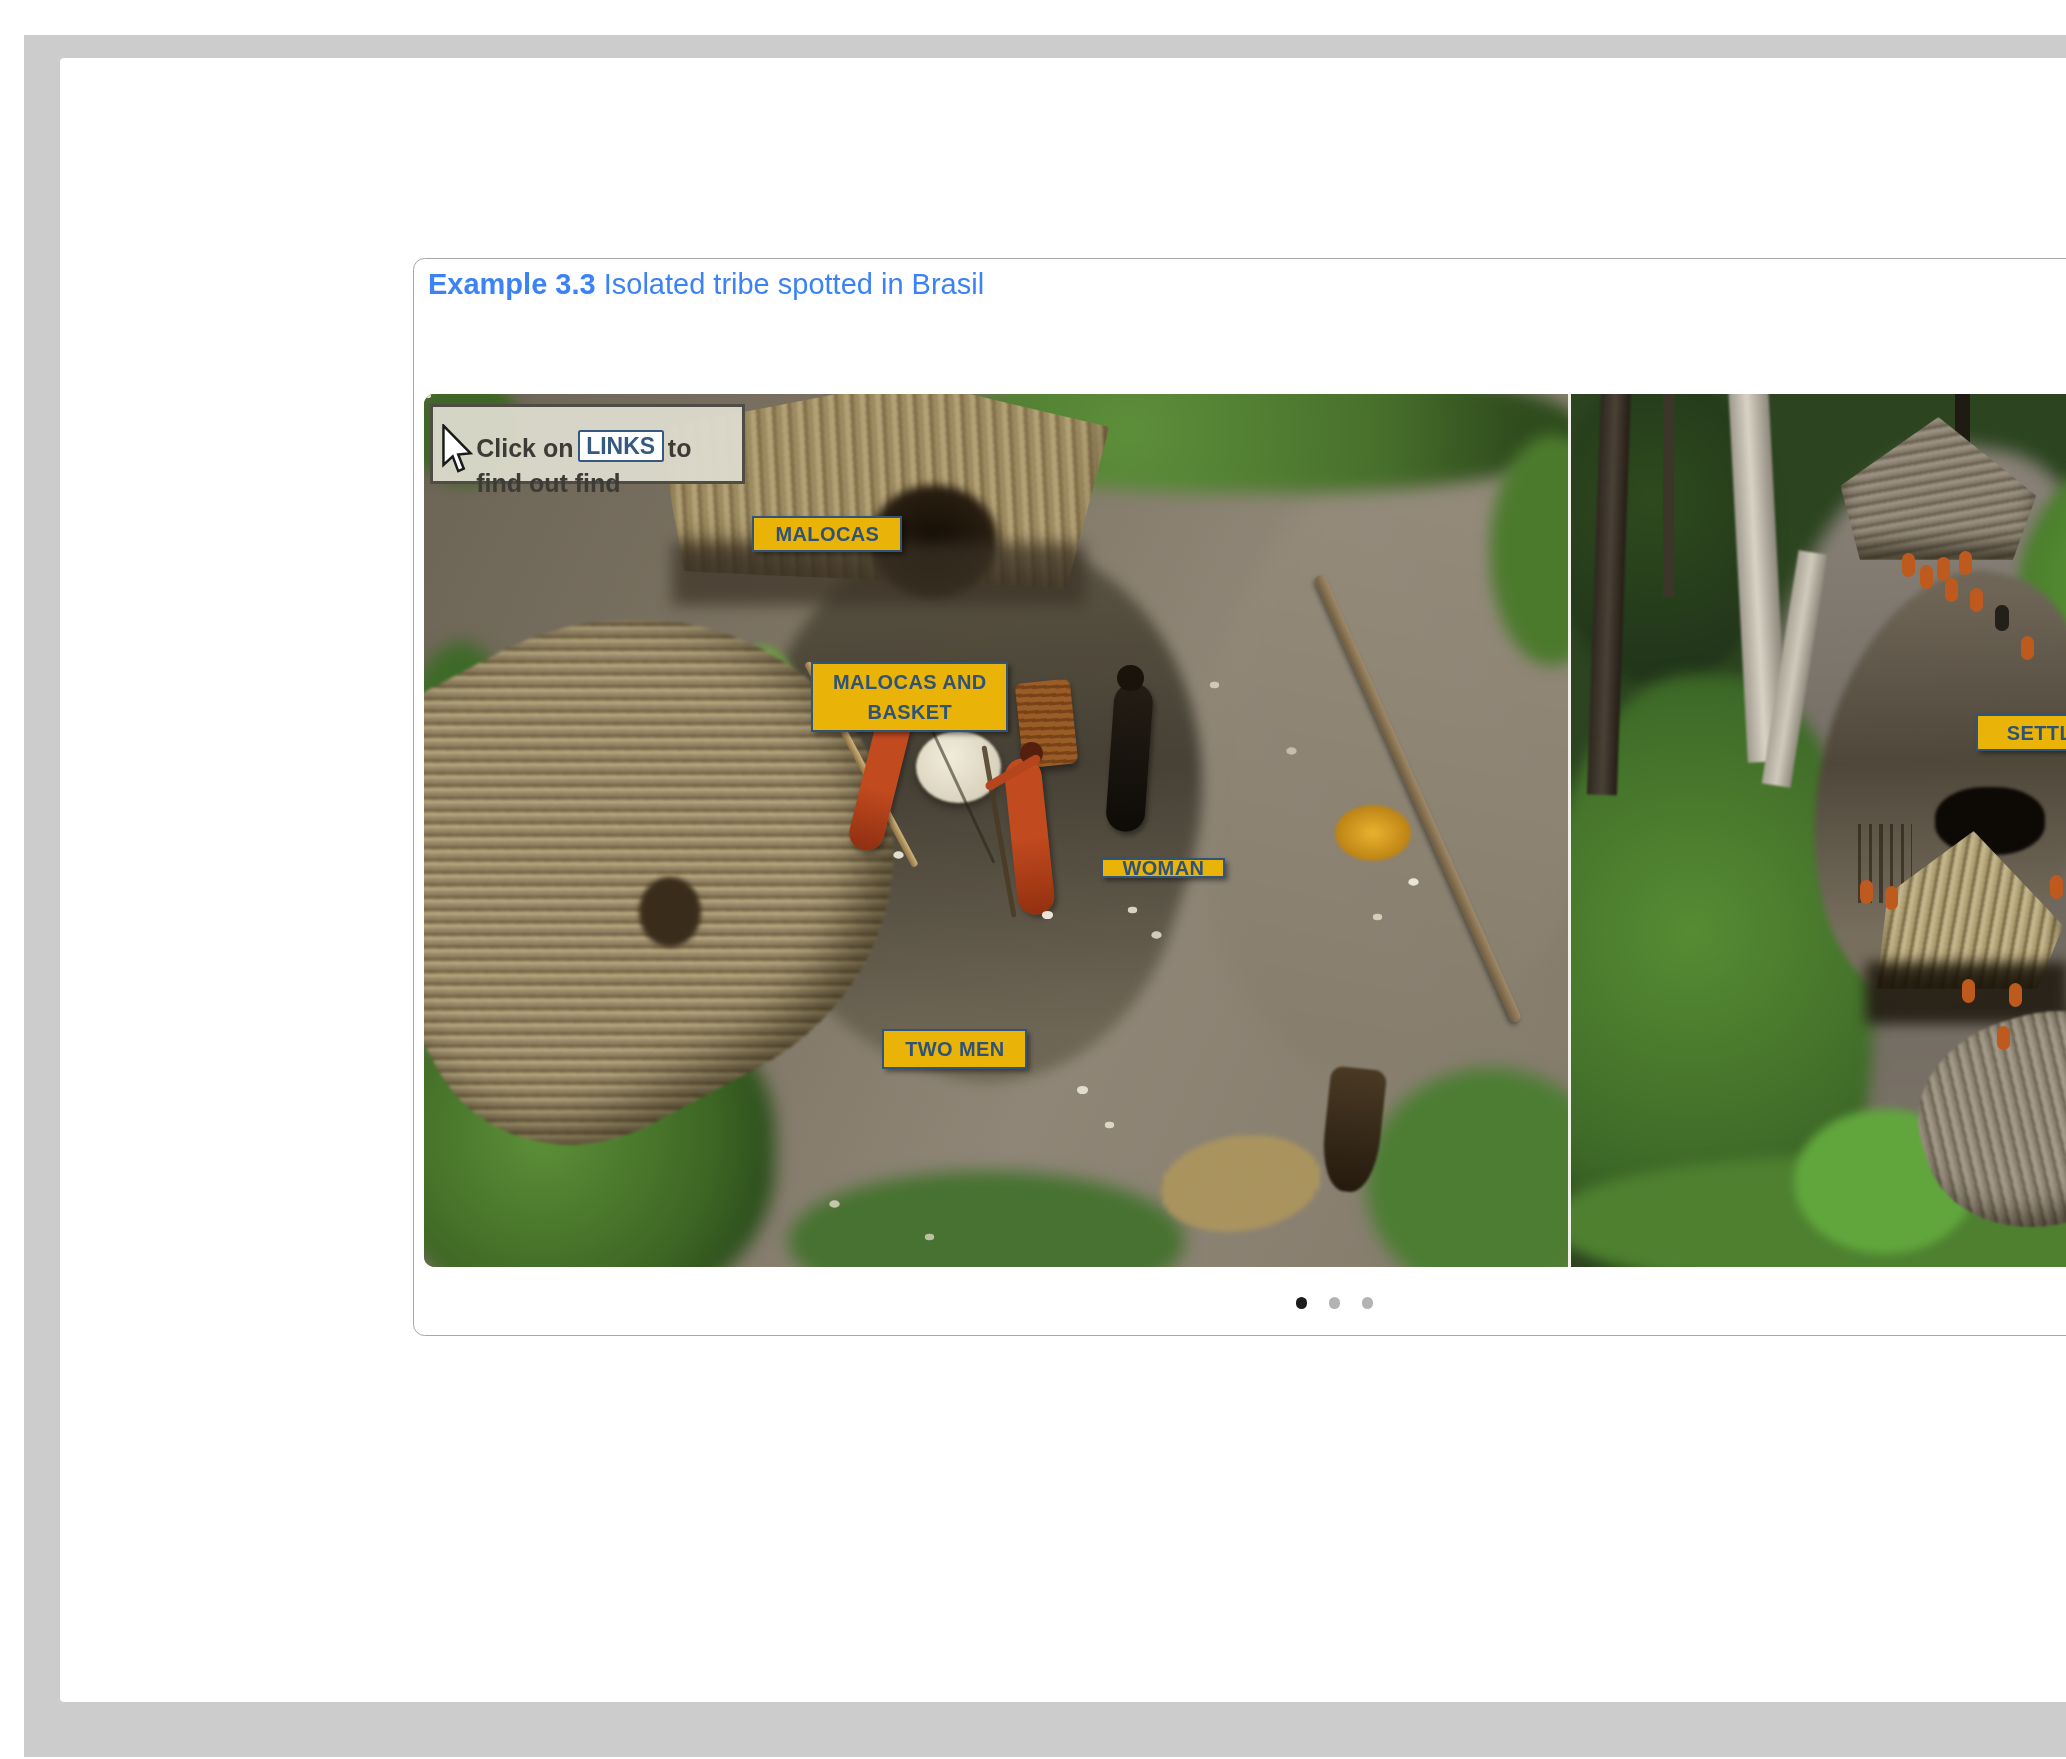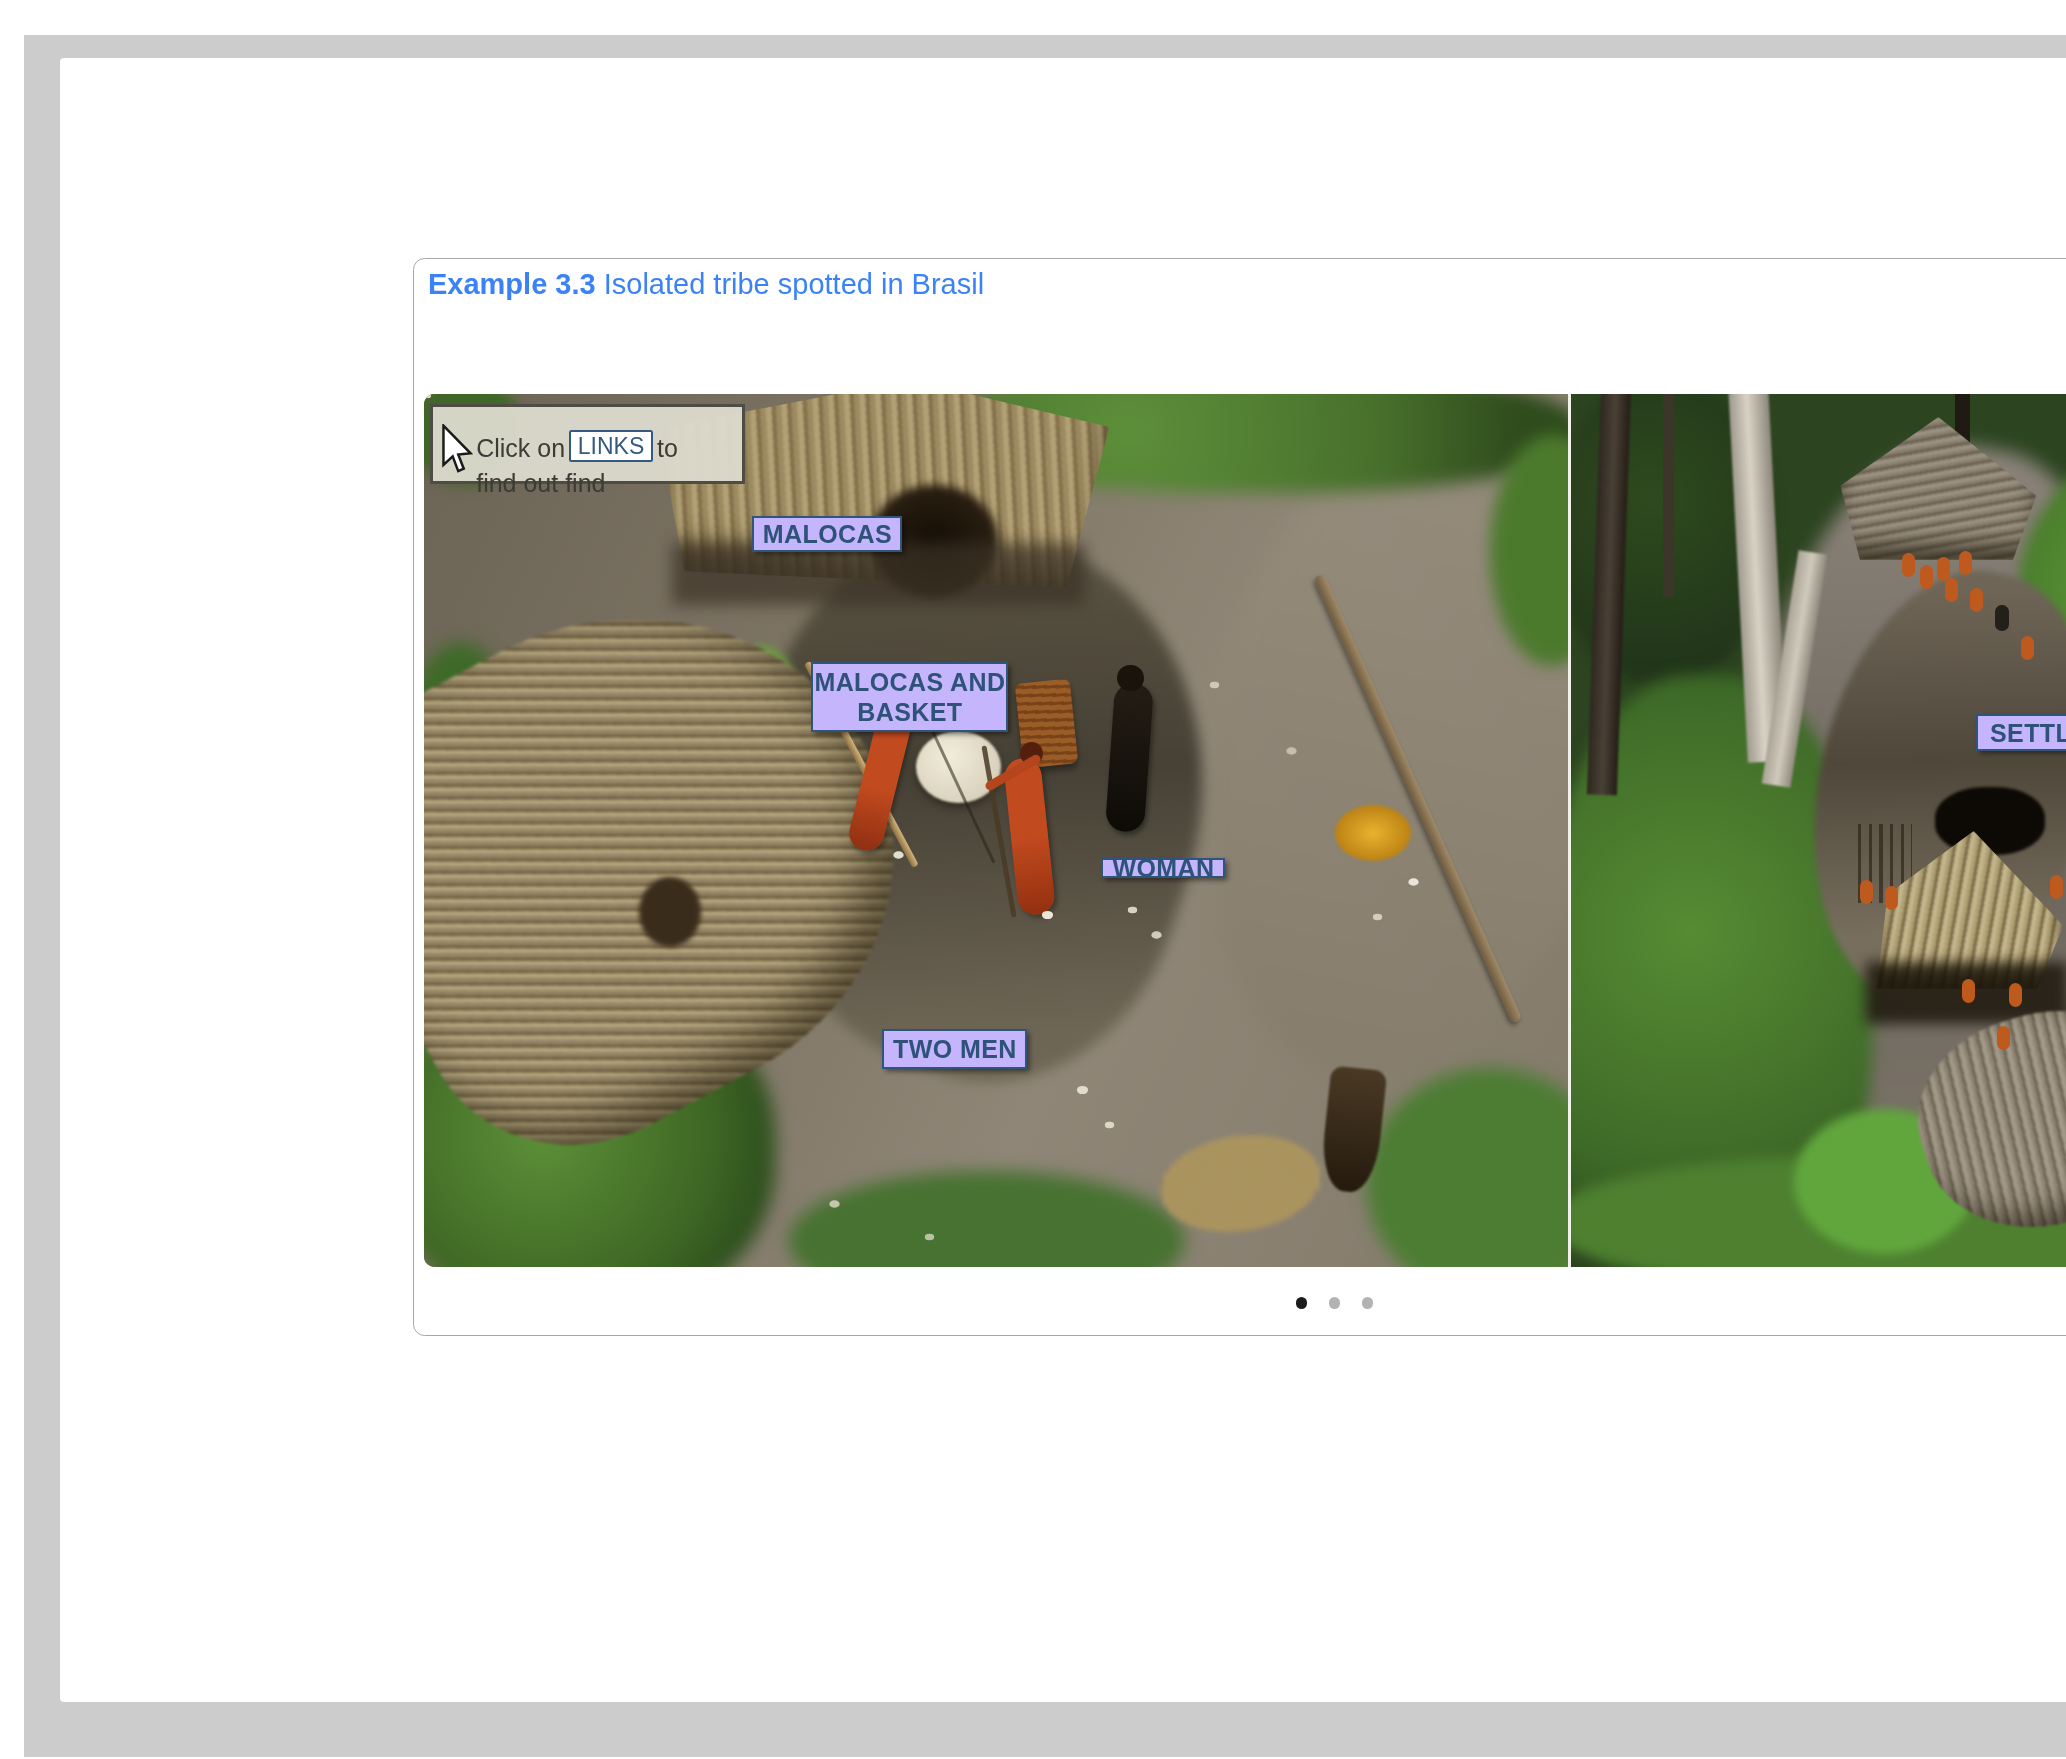--- a/index.html
+++ b/index.html
@@ -131,25 +131,25 @@
   .pr-p4{left:374px;top:184px;} .pr-p5{left:388px;top:157px;} .pr-p6{left:399px;top:194px;}
   .pr-p7{left:450px;top:242px;} .pr-p9{left:289px;top:486px;}
   .pr-p10{left:314px;top:492px;} .pr-p11{left:391px;top:585px;} .pr-p12{left:438px;top:589px;}
   .pr-p13{left:479px;top:481px;} .pr-p14{left:426px;top:632px;}
   .pr-dark-person{left:424px;top:211px;width:13.2px;height:26px;border-radius:6.6px;background:#23201a;filter:blur(0.4px);}
 
   
   .tooltip{position:absolute;left:5.8px;top:10px;width:315px;height:80px;box-sizing:border-box;
            background:rgba(220,218,204,.96);border:3.3px solid #4e4c44;display:flex;align-items:center;}
   .tooltip-cursor{position:absolute;left:7.4px;top:16.5px;width:32px;height:50px;}
-  .tooltip-text{margin-left:43px;font-size:25px;line-height:35px;font-weight:normal;color:#3c3b36;white-space:nowrap;margin-top:43px;}
+  .tooltip-text{margin-left:43px;font-size:25px;line-height:35px;font-weight:bold;color:#3c3b36;white-space:nowrap;margin-top:43px;}
   .links-chip{display:inline-block;background:#ffffff;border:2.5px solid #35597f;border-radius:2.5px;
               color:#35597f;padding:0 6.6px;margin:0 4.1px;font-size:23px;line-height:28px;vertical-align:2.5px;}
-  .photo-label{position:absolute;box-sizing:border-box;background:#c4b5fd;border:2.9px solid #30547a;
-               color:#2e5278;font-weight:bold;font-size:25px;line-height:30px;letter-spacing:0.4px;
+  .photo-label{position:absolute;box-sizing:border-box;background:#eab308;border:2.9px solid #30547a;
+               color:#2e5278;font-weight:bold;font-size:20px;line-height:30px;letter-spacing:0.4px;
                display:flex;align-items:center;justify-content:center;text-align:center;
                box-shadow:2.5px 2.9px 5px rgba(0,0,0,.45);cursor:pointer;}
   .lbl-malocas{left:328px;top:122px;width:150px;height:36px;}
   .lbl-cotton{left:387px;top:268px;width:197px;height:70px;}
   .lbl-woman{left:677px;top:464px;width:124px;height:20px;}
   .lbl-two-men{left:458px;top:635px;width:145px;height:40px;}
   .lbl-settlement{left:1552px;top:320px;width:198px;height:37px;}
 
   .dots{position:absolute;left:0;right:0;top:1038px;display:flex;justify-content:center;gap:21.5px;}
   .dot{width:11.6px;height:11.6px;border-radius:50%;background:#b3b3b3;cursor:pointer;}

